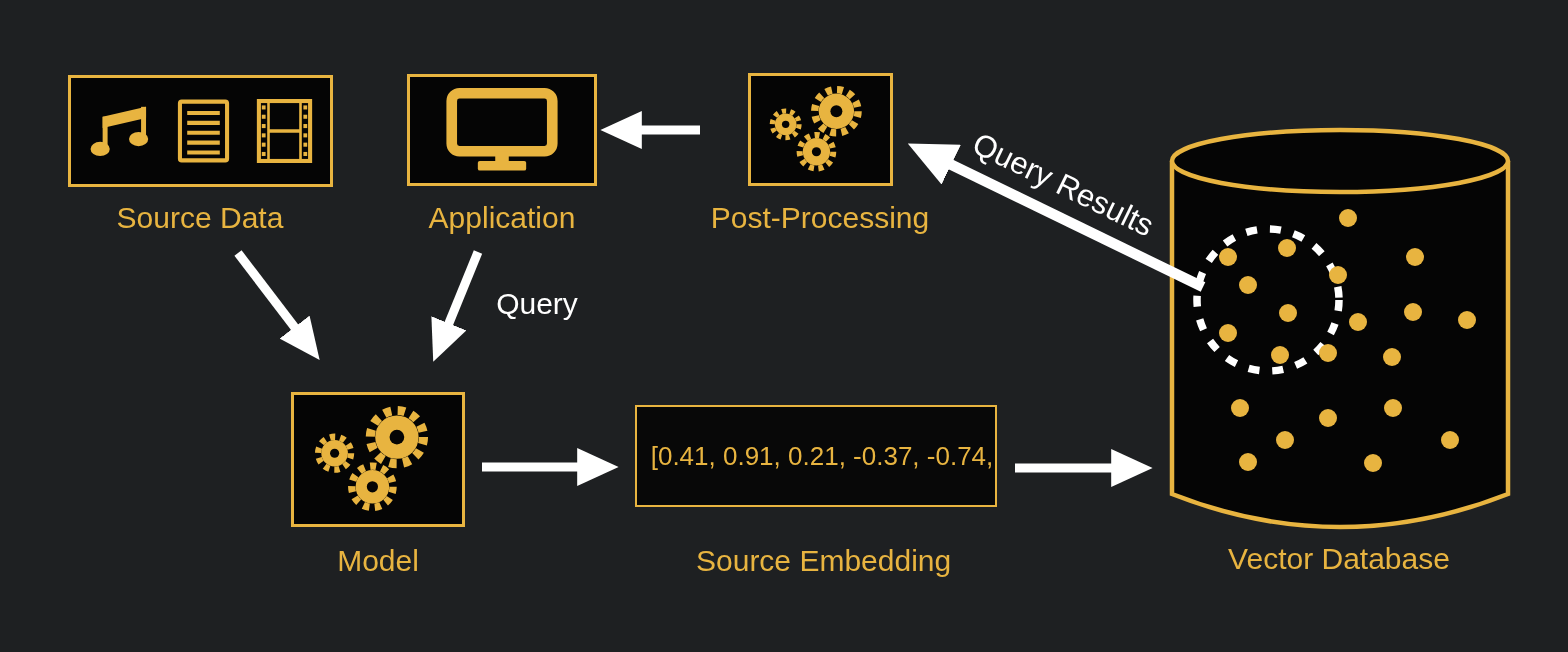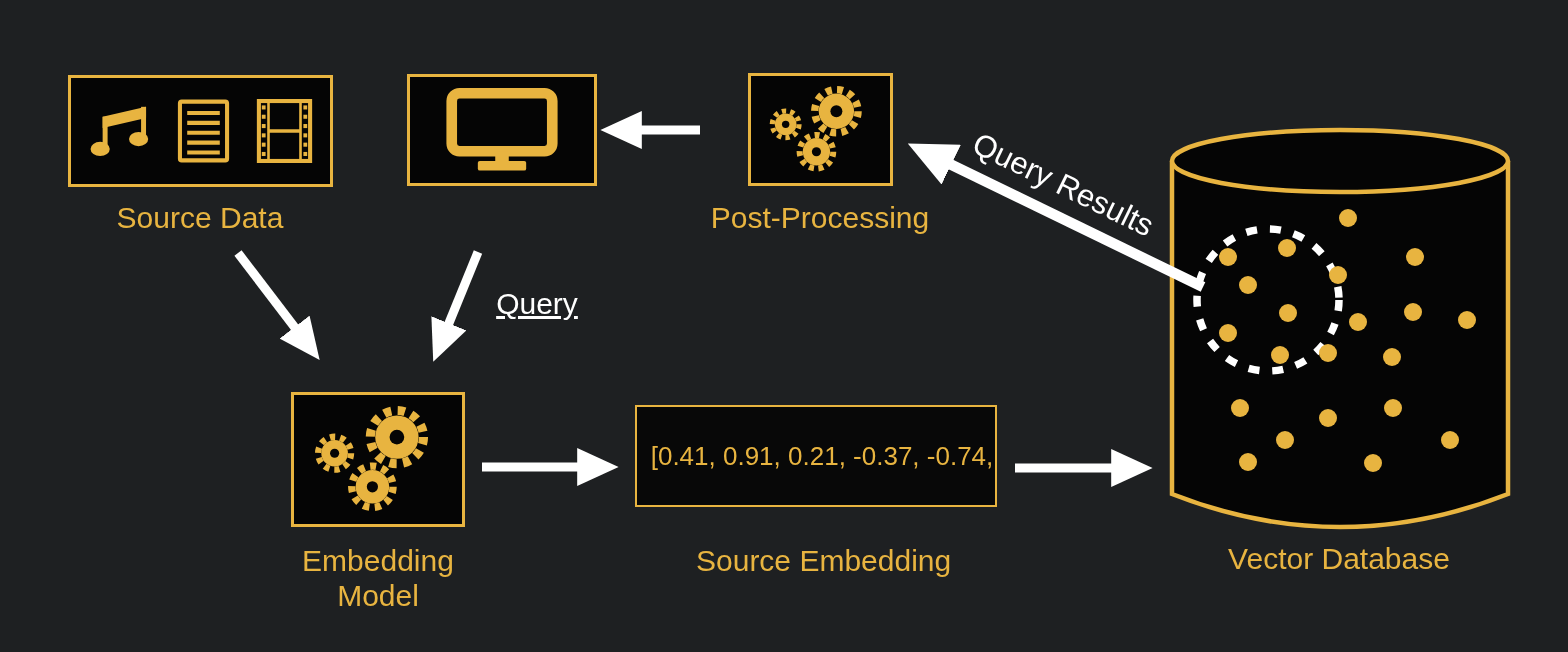--- a/index.html
+++ b/index.html
@@ -159,20 +159,21 @@
   </div>
   <div class="label" style="left:80px;top:201px;width:240px;">Source Data</div>
 
   <div class="box" style="left:407px;top:74px;width:190px;height:112px;">
     <svg width="116" height="86" viewBox="0 0 120 88">
       <rect x="8" y="6" width="104" height="60" rx="8" fill="none" stroke="#E8B440" stroke-width="11"></rect>
       <rect x="53" y="66" width="14" height="11" fill="#E8B440"></rect>
       <rect x="35" y="76" width="50" height="10" rx="2" fill="#E8B440"></rect>
     </svg>
   </div>
+  <div class="label" style="left:382px;top:201px;width:240px;">Application</div>
 
   <div class="box" style="left:748px;top:73px;width:145px;height:113px;">
     <svg width="114" height="97" viewBox="0 0 200 170">
       <g>
         <circle cx="127" cy="53" r="31" fill="#E8B440"></circle>
         <circle cx="127" cy="53" r="38" fill="none" stroke="#E8B440" stroke-width="13" stroke-dasharray="10.5 9.4"></circle>
         <circle cx="127" cy="53" r="10.5" fill="#050505"></circle>
         <circle cx="38" cy="76" r="19" fill="#E8B440"></circle>
         <circle cx="38" cy="76" r="23.5" fill="none" stroke="#E8B440" stroke-width="9" stroke-dasharray="7.6 7.16"></circle>
         <circle cx="38" cy="76" r="6.5" fill="#050505"></circle>
@@ -193,27 +194,26 @@
         <circle cx="38" cy="76" r="19" fill="#E8B440"></circle>
         <circle cx="38" cy="76" r="23.5" fill="none" stroke="#E8B440" stroke-width="9" stroke-dasharray="7.6 7.16"></circle>
         <circle cx="38" cy="76" r="6.5" fill="#050505"></circle>
         <circle cx="92" cy="124" r="24" fill="#E8B440"></circle>
         <circle cx="92" cy="124" r="29.5" fill="none" stroke="#E8B440" stroke-width="10.5" stroke-dasharray="8.8 8.05"></circle>
         <circle cx="92" cy="124" r="8" fill="#050505"></circle>
       </g>
     </svg>
   </div>
   <div class="label" style="left:258px;top:544px;width:240px;">
-    <div>Embedding</div>
     <div>Model</div>
   </div>
 
   <div class="vec-box" style="left:635px;top:405px;width:362px;height:102px;">
     <div class="vec-text">[0.41, 0.91, 0.21, -0.37, -0.74,</div>
   </div>
   <div class="label" style="left:696px;top:544px;width:240px;">Source Embedding</div>
 
   <div class="label" style="left:1169px;top:542px;width:340px;">Vector Database</div>
 
-  <div class="white-label" style="left:482px;top:287px;width:110px;text-decoration:underline;">Query</div>
+  <div class="white-label" style="left:482px;top:287px;width:110px;">Query</div>
   <div class="white-label" id="rot-query-results" style="left:943px;top:167px;width:240px;">Query Results</div>
 
 </div>
 
 </body></html>

